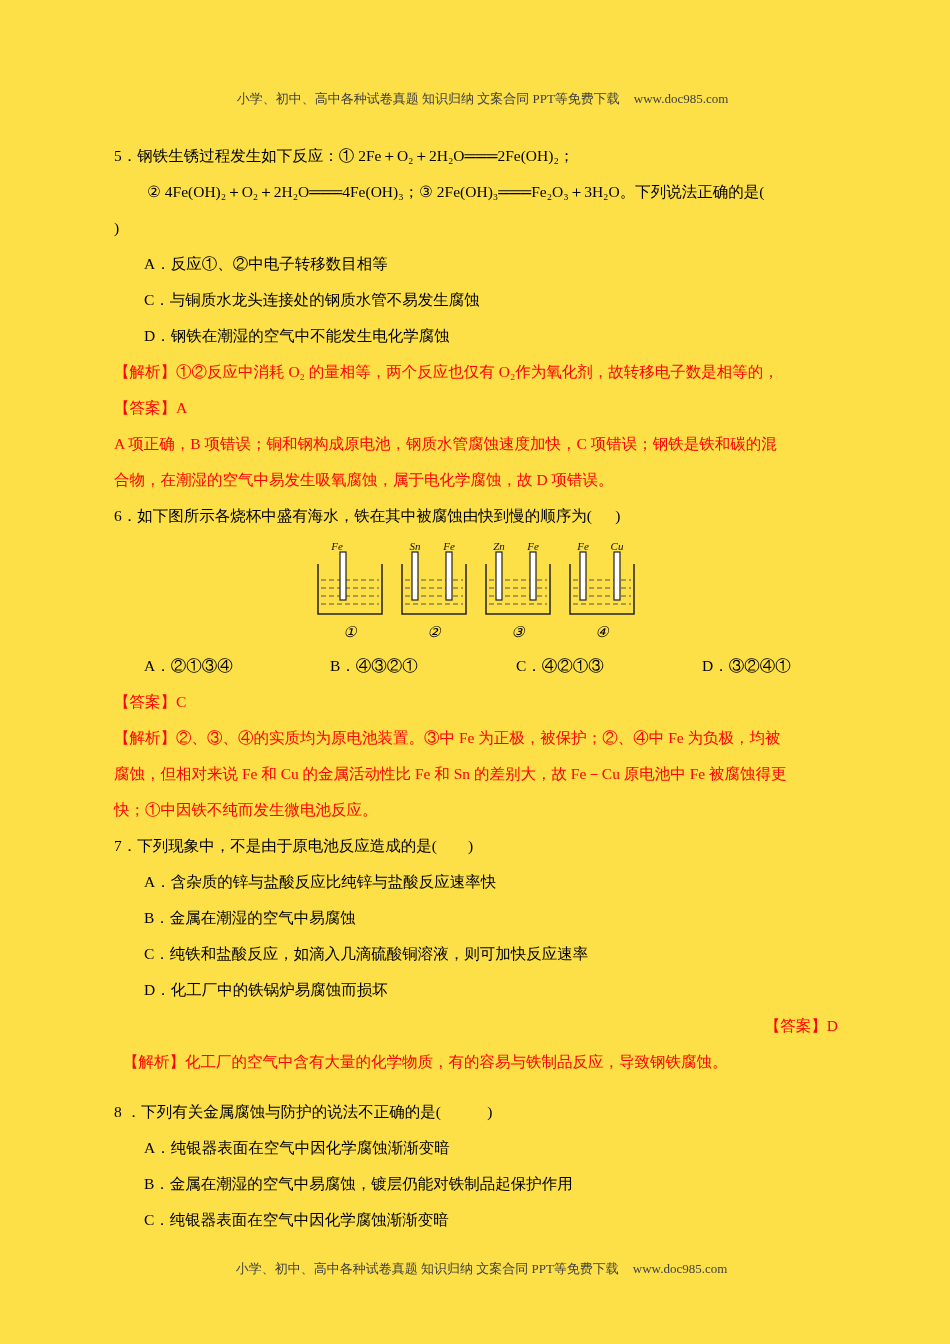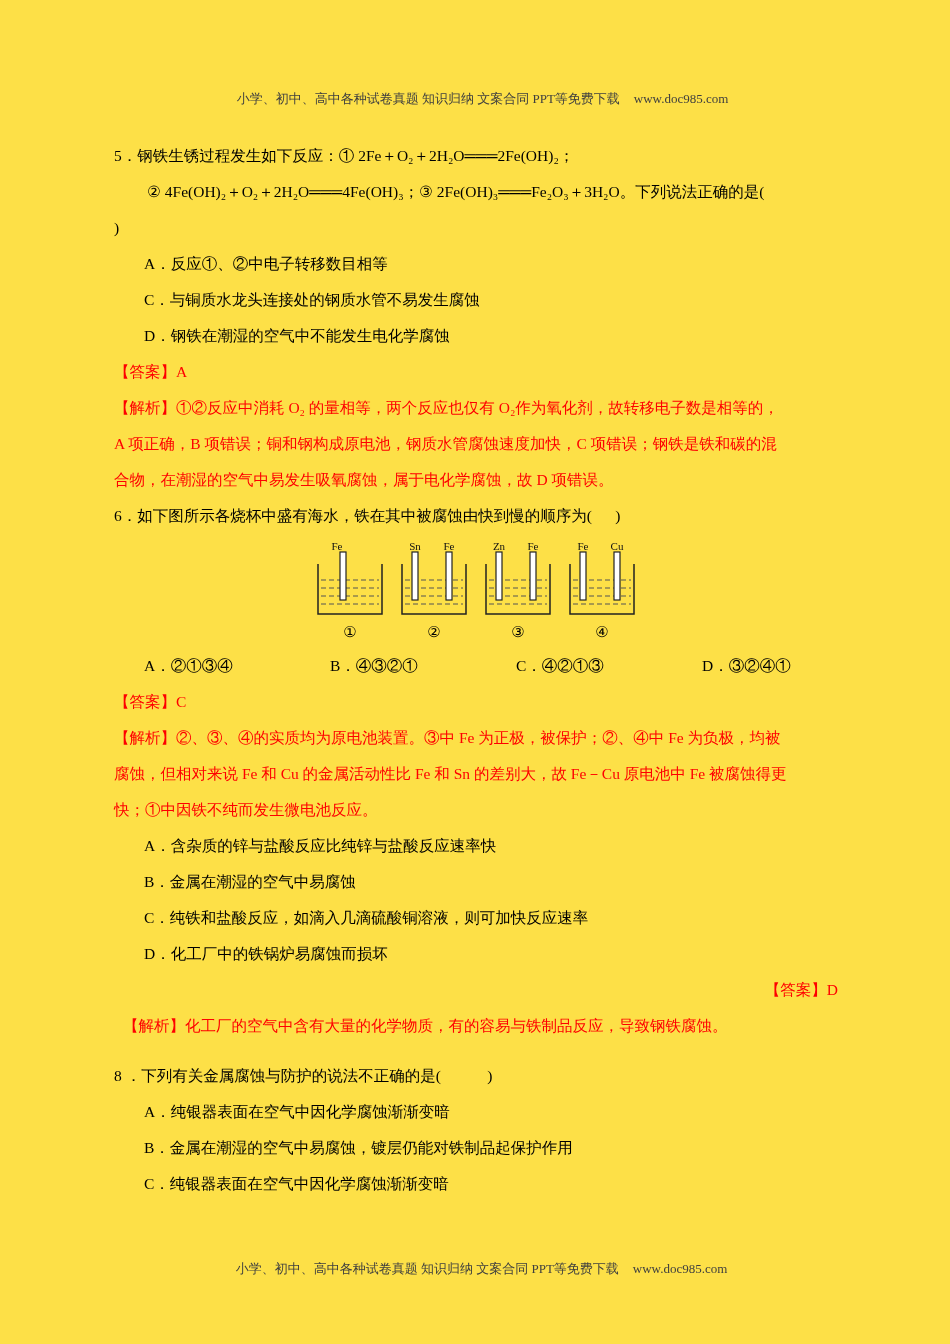--- a/index.html
+++ b/index.html
@@ -50,20 +50,21 @@
   .opt-cell { width: 186px; }
   .opt-cell:last-child { width: auto; text-align: right; }
   .q8 { margin-top: 14px; }
 
   
   .diagram {
     display: flex;
     justify-content: center;
     gap: 4px;
     margin: 4px 0 6px 0;
+    font-style: italic;
   }
   .beaker { width: 80px; text-align: center; }
   .beaker .num { line-height: 20px; font-size: 15px; }
   .glass { fill: none; stroke: #222; stroke-width: 1.5; }
   .water line { stroke: #555; stroke-width: 1; stroke-dasharray: 5 3; }
   .electrode { fill: #fff; stroke: #222; stroke-width: 1.2; }
   .elabel {
     font-size: 11px;
     font-family: "Liberation Serif", "DejaVu Serif", serif;
     text-anchor: middle;
@@ -79,22 +80,22 @@
     <span>小学、初中、高中各种试卷真题 知识归纳 文案合同 PPT等免费下载</span><span class="url">www.doc985.com</span>
   </div>
 
   <section>
     <div class="line">5．钢铁生锈过程发生如下反应：① 2Fe＋O₂＋2H₂O═══2Fe(OH)₂；</div>
     <div class="line indent1">② 4Fe(OH)₂＋O₂＋2H₂O═══4Fe(OH)₃；③ 2Fe(OH)₃═══Fe₂O₃＋3H₂O。下列说法正确的是(</div>
     <div class="line">)</div>
     <div class="line option">A．反应①、②中电子转移数目相等</div>
     <div class="line option">C．与铜质水龙头连接处的钢质水管不易发生腐蚀</div>
     <div class="line option">D．钢铁在潮湿的空气中不能发生电化学腐蚀</div>
+    <div class="line red" style="color: rgb(254, 0, 0);">【解析】①②反应中消耗 O₂ 的量相等，两个反应也仅有 O₂作为氧化剂，故转移电子数是相等的，</div>
     <div class="line red" style="color: rgb(254, 0, 0);">【答案】A</div>
-    <div class="line red" style="color: rgb(254, 0, 0);">【解析】①②反应中消耗 O₂ 的量相等，两个反应也仅有 O₂作为氧化剂，故转移电子数是相等的，</div>
     <div class="line red" style="color: rgb(254, 0, 0);">A 项正确，B 项错误；铜和钢构成原电池，钢质水管腐蚀速度加快，C 项错误；钢铁是铁和碳的混</div>
     <div class="line red" style="color: rgb(254, 0, 0);">合物，在潮湿的空气中易发生吸氧腐蚀，属于电化学腐蚀，故 D 项错误。</div>
   </section>
 
   <section>
     <div class="line">6．如下图所示各烧杯中盛有海水，铁在其中被腐蚀由快到慢的顺序为(      )</div>
 
     <div class="diagram">
 
       <div class="beaker">
@@ -171,20 +172,21 @@
       <span class="opt-cell">C．④②①③</span>
       <span class="opt-cell">D．③②④①</span>
     </div>
     <div class="line red" style="color: rgb(254, 0, 0);">【答案】C</div>
     <div class="line red" style="color: rgb(254, 0, 0);">【解析】②、③、④的实质均为原电池装置。③中 Fe 为正极，被保护；②、④中 Fe 为负极，均被</div>
     <div class="line red" style="color: rgb(254, 0, 0);">腐蚀，但相对来说 Fe 和 Cu 的金属活动性比 Fe 和 Sn 的差别大，故 Fe－Cu 原电池中 Fe 被腐蚀得更</div>
     <div class="line red" style="color: rgb(254, 0, 0);">快；①中因铁不纯而发生微电池反应。</div>
   </section>
 
   <section>
+    <div class="line">7．下列现象中，不是由于原电池反应造成的是(        )</div>
     <div class="line option">A．含杂质的锌与盐酸反应比纯锌与盐酸反应速率快</div>
     <div class="line option">B．金属在潮湿的空气中易腐蚀</div>
     <div class="line option">C．纯铁和盐酸反应，如滴入几滴硫酸铜溶液，则可加快反应速率</div>
     <div class="line option">D．化工厂中的铁锅炉易腐蚀而损坏</div>
     <div class="line red" style="color: rgb(254, 0, 0); text-align: right;">【答案】D</div>
     <div class="line red" style="color: rgb(254, 0, 0); margin-left: 9px;">【解析】化工厂的空气中含有大量的化学物质，有的容易与铁制品反应，导致钢铁腐蚀。</div>
   </section>
 
   <section class="q8">
     <div class="line">8 ．下列有关金属腐蚀与防护的说法不正确的是(            )</div>

